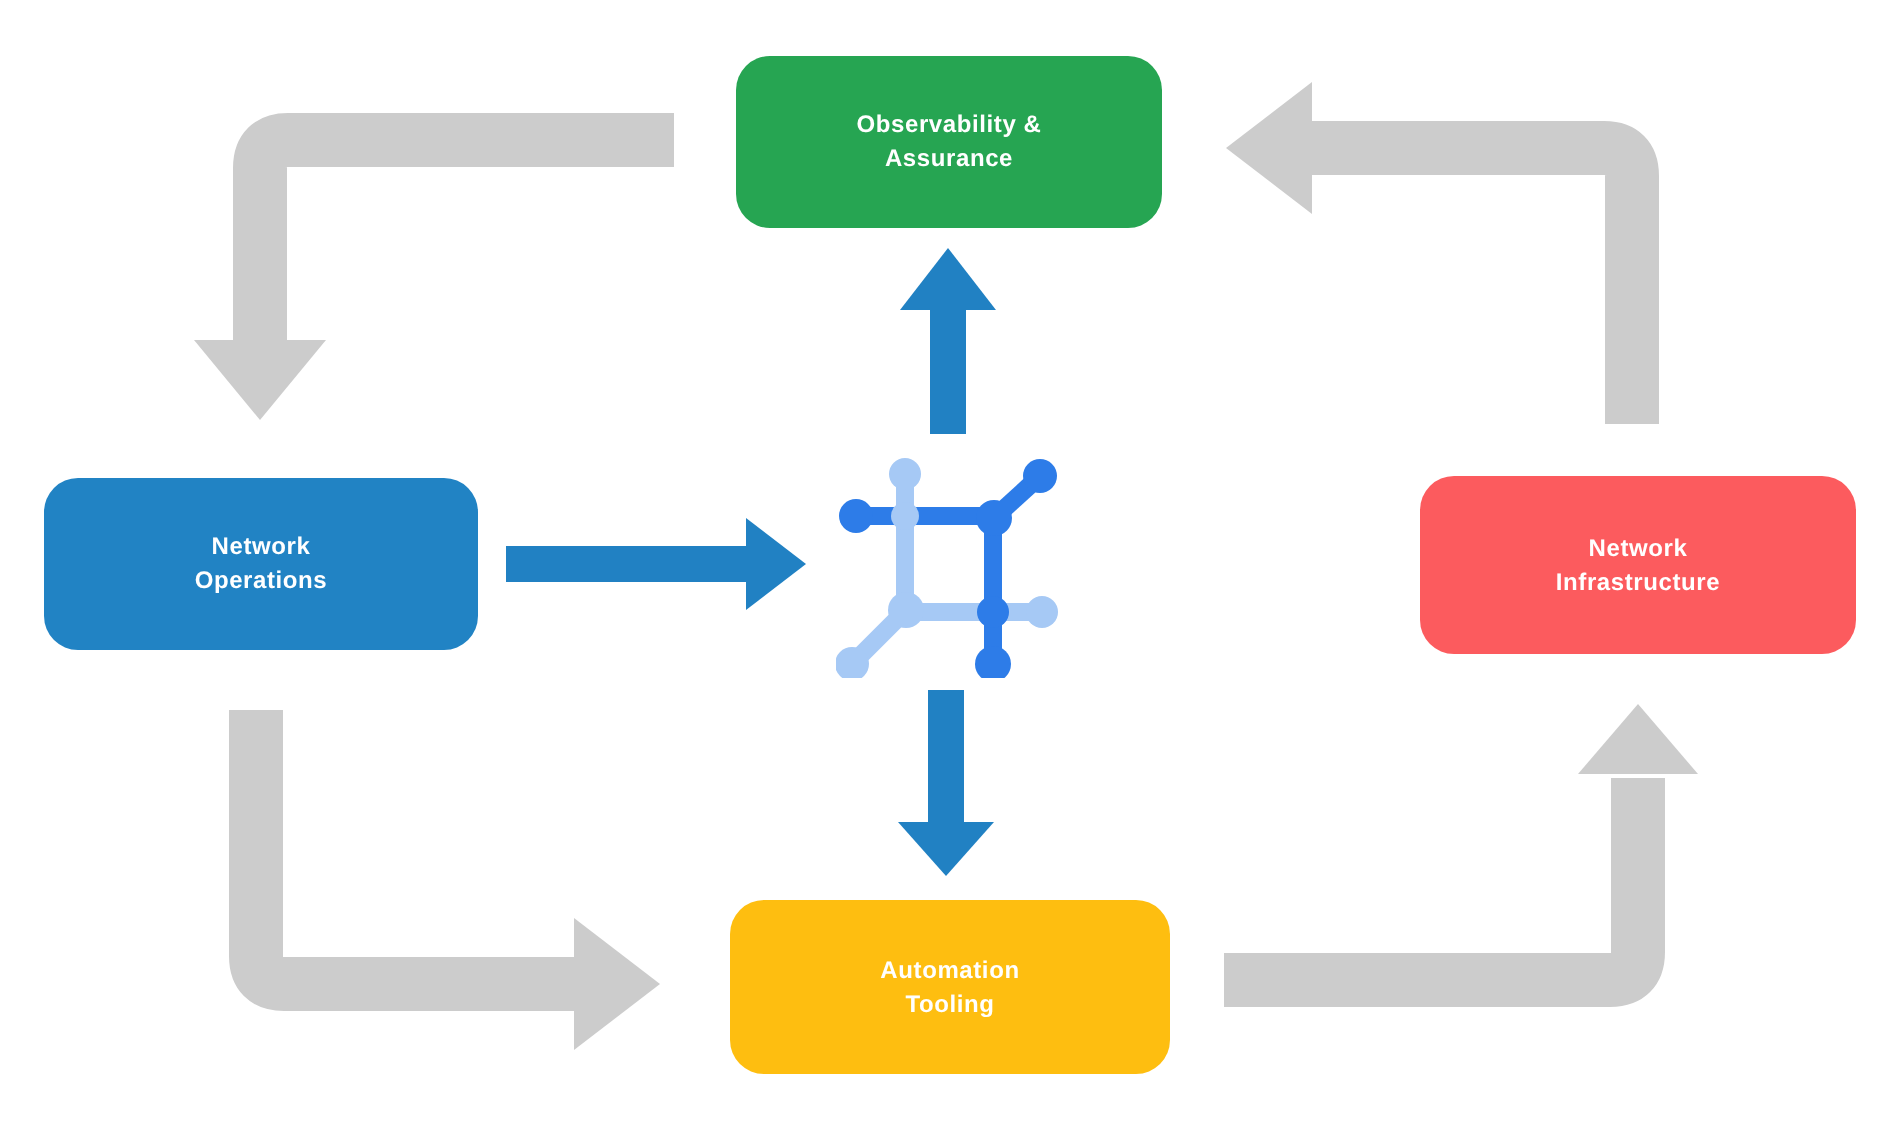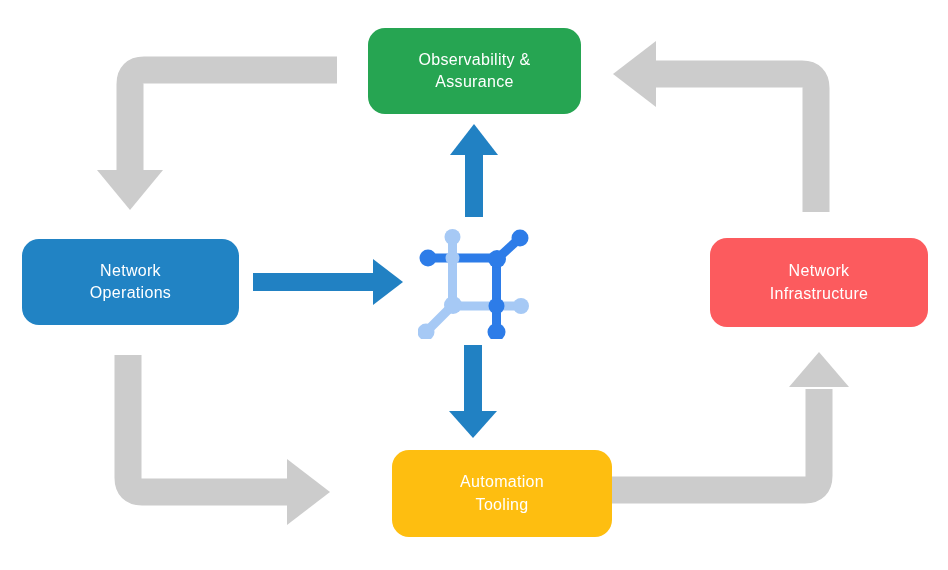--- a/index.html
+++ b/index.html
@@ -14,22 +14,22 @@
   .flow{fill:none;stroke-width:27;stroke-linecap:butt;}
   .data-flow{fill:none;stroke-width:18;stroke-linecap:butt;}
   .node{
     position:absolute;
     border-radius:17px;
     display:flex;align-items:center;justify-content:center;
     text-align:center;
   }
   .node-label{
     color:#ffffff;
-    font-size:16px;
-    font-weight:normal;
+    font-size:12px;
+    font-weight:bold;
     line-height:1.4;
     letter-spacing:.3px;
     white-space:pre-line;
   }
   .center-icon{position:absolute;left:418px;top:227px;width:112px;height:112px;}
 </style>
 </head>
 <body>
 
 <div class="canvas">
@@ -80,21 +80,21 @@
   <div class="node" style="left: 22px; top: 239px; width: 217px; height: 86px; background-color: rgb(33, 131, 196);">
     <span class="node-label">Network
 Operations</span>
   </div>
 
   <div class="node" style="left: 710px; top: 238px; width: 218px; height: 89px; background-color: rgb(252, 91, 94);">
     <span class="node-label">Network
 Infrastructure</span>
   </div>
 
-  <div class="node" style="left: 365px; top: 450px; width: 220px; height: 87px; background-color: rgb(254, 190, 16); margin-left: 27px;">
+  <div class="node" style="left: 365px; top: 450px; width: 220px; height: 87px; background-color: rgb(254, 190, 16);">
     <span class="node-label">Automation
 Tooling</span>
   </div>
 
   <svg class="center-icon" viewBox="0 0 112 112" aria-hidden="true">
 
     <line x1="10" y1="31" x2="79" y2="31" stroke-width="9" stroke="#2D7CE8"></line>
 
     <line x1="34.5" y1="10" x2="34.5" y2="78" stroke-width="9" stroke="#A6C9F5"></line>
     <line x1="35" y1="79" x2="103" y2="79" stroke-width="9" stroke="#A6C9F5"></line>

